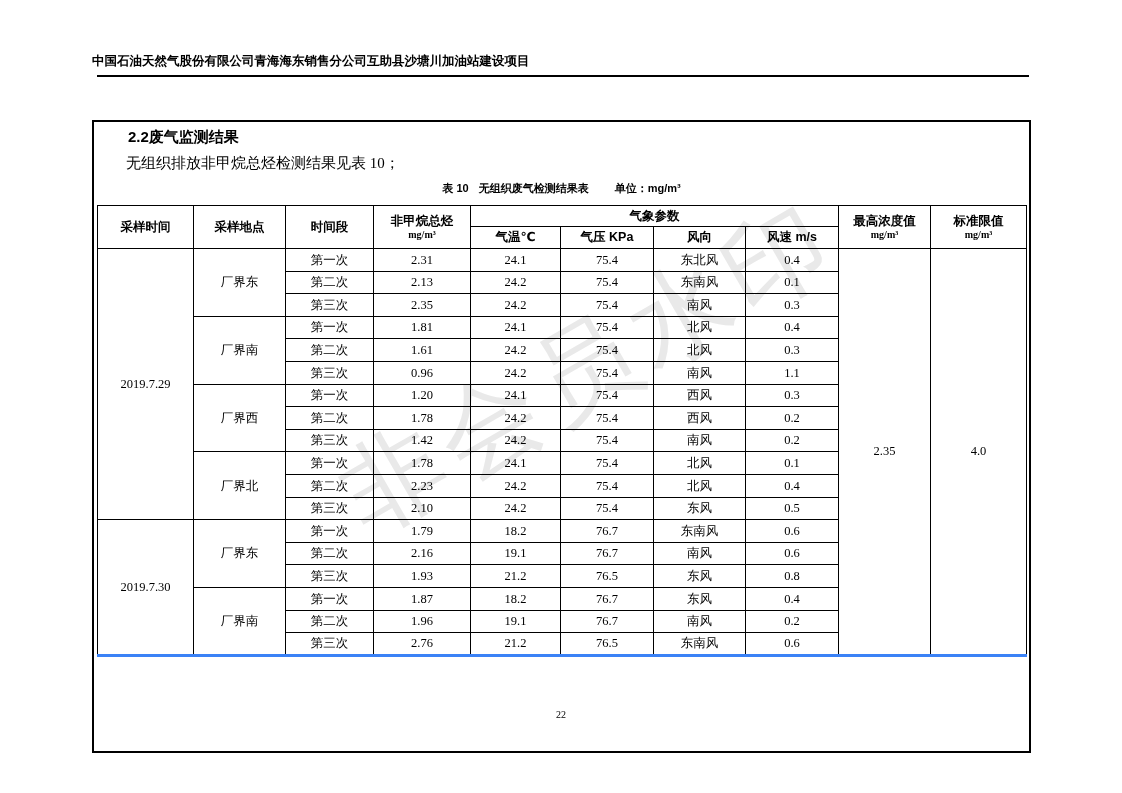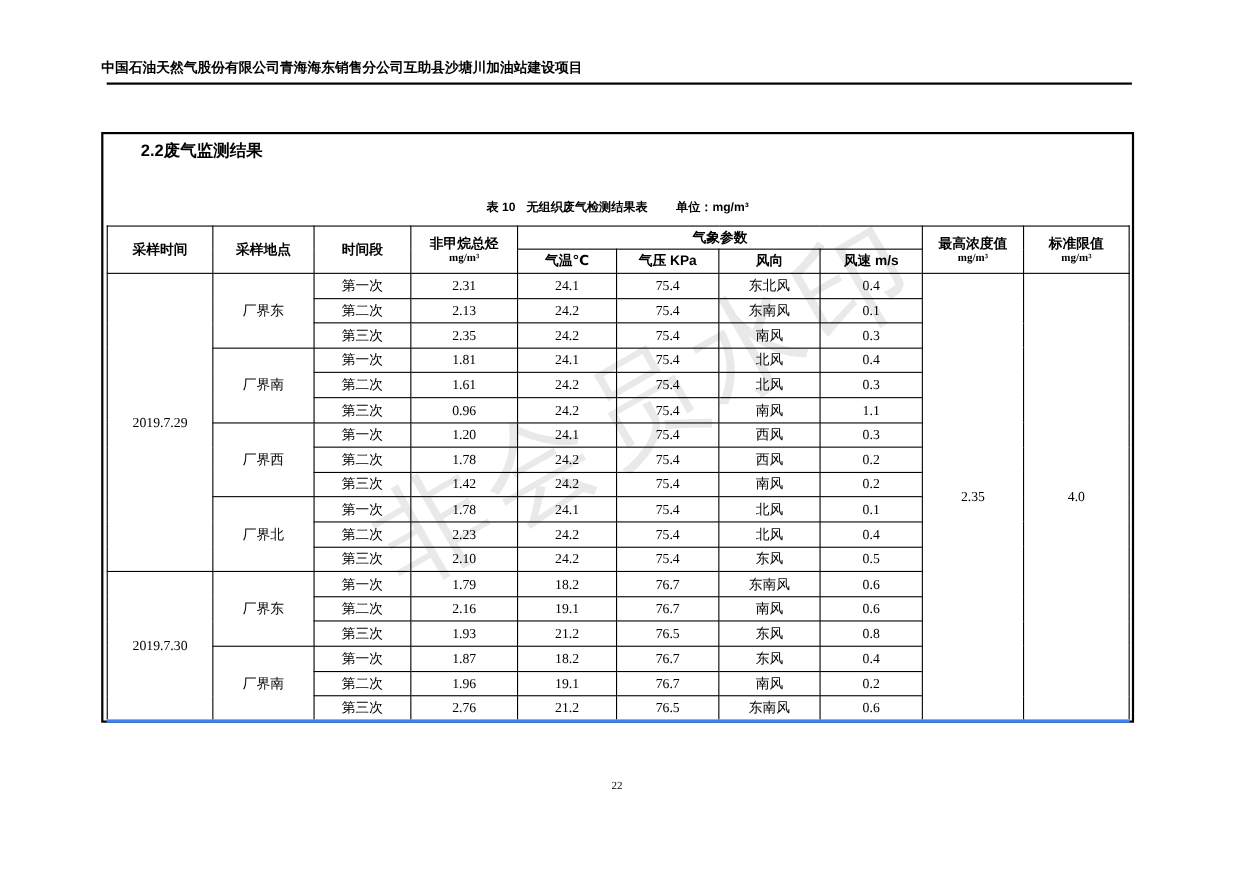--- a/index.html
+++ b/index.html
@@ -21,21 +21,21 @@
   }
   .watermark {
     position:absolute; left:306px; top:309px; width:565px; height:118px;
     line-height:118px; text-align:center; white-space:nowrap;
     font-size:102px; letter-spacing:8px; color:#e9e9e9;
     transform:rotate(-30deg);
     font-family:"Liberation Serif","DejaVu Serif",serif;
     z-index:1;
   }
   .content-box {
-    position:absolute; left:92px; top:120px; width:939px; height:537px;
+    position:absolute; left:92px; top:120px; width:939px; height:633px;
     border:2px solid #000; box-sizing:border-box; background:transparent;
     z-index:2;
   }
   .section-heading {
     position:absolute; left:34px; top:6px;
     font-size:15px; font-weight:bold;
     font-family:"Liberation Sans","DejaVu Sans",sans-serif;
   }
   .intro-text {
     position:absolute; left:32px; top:32px; font-size:15px;
@@ -73,20 +73,21 @@
 </head>
 <body>
 
 <div class="doc-header-title">中国石油天然气股份有限公司青海海东销售分公司互助县沙塘川加油站建设项目</div>
 <div class="header-rule"></div>
 
 <div class="watermark">非会员水印</div>
 
 <div class="content-box">
   <div class="section-heading">2.2废气监测结果</div>
+  <div class="intro-text">无组织排放非甲烷总烃检测结果见表 10；</div>
   <div class="table-title">
     <span>表 10</span><span class="gap-sm"></span><span>无组织废气检测结果表</span><span class="gap-lg"></span><span>单位：mg/m³</span>
   </div>
 
   <table class="results">
     <colgroup>
       <col style="width:96px">
         <col style="width:92px">
         <col style="width:88px">
       <col style="width:97px">

